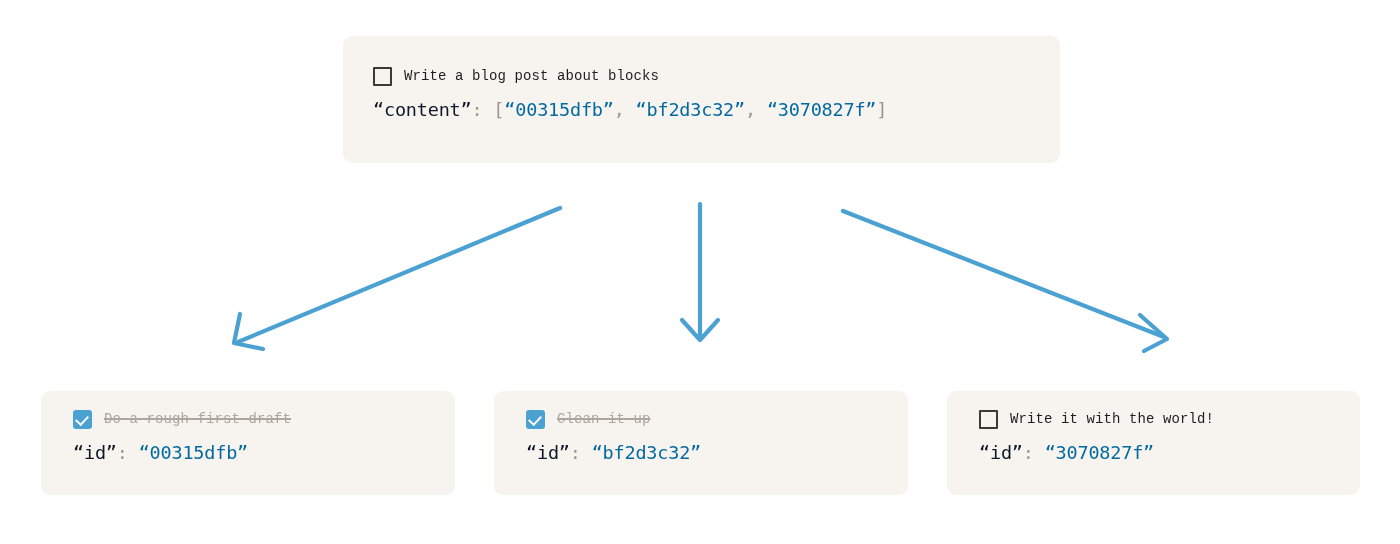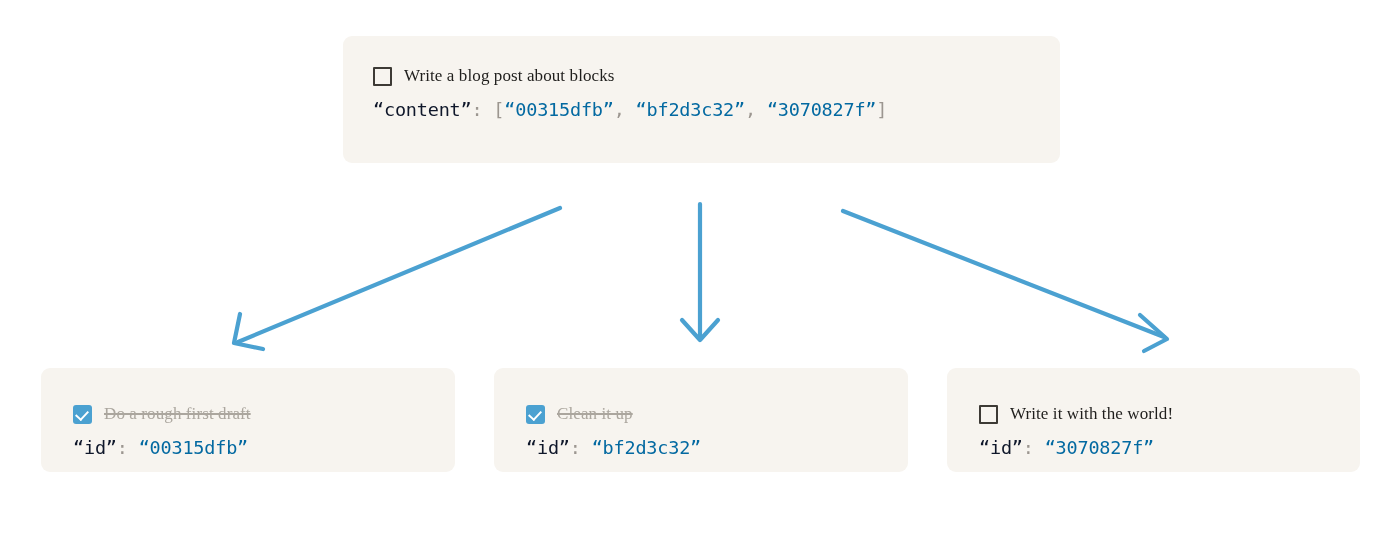--- a/index.html
+++ b/index.html
@@ -41,24 +41,24 @@
 
   .card-parent {
     left: 343px;
     top: 36px;
     width: 717px;
     height: 127px;
     padding: 28px 30px 0 30px;
   }
 
   .card-child {
-    top: 368px;
+    top: 391px;
     width: 414px;
     height: 104px;
-    padding: 34px 32px 0 32px;
+    padding: 16px 32px 0 32px;
   }
   .card-child-1 { left: 41px; }
   .card-child-2 { left: 494px; }
   .card-child-3 { left: 947px; width: 413px; }
 
   
   .task-row {
     display: flex;
     align-items: center;
     height: 24px;
@@ -87,22 +87,22 @@
     left: 5px;
     top: 3px;
     width: 6px;
     height: 10px;
     border: solid #ffffff;
     border-width: 0 2.2px 2.2px 0;
     transform: rotate(43deg);
   }
 
   .task-label {
-    font-family: Liberation Serif, serif;
-    font-size: 17px;
+    font-family: Liberation Mono, monospace;
+    font-size: 14px;
     color: #1f1e1c;
     letter-spacing: 0.1px;
     white-space: nowrap;
   }
   .task-label.done {
     color: #aba69e;
     text-decoration: line-through;
     text-decoration-thickness: 1.6px;
   }
 

